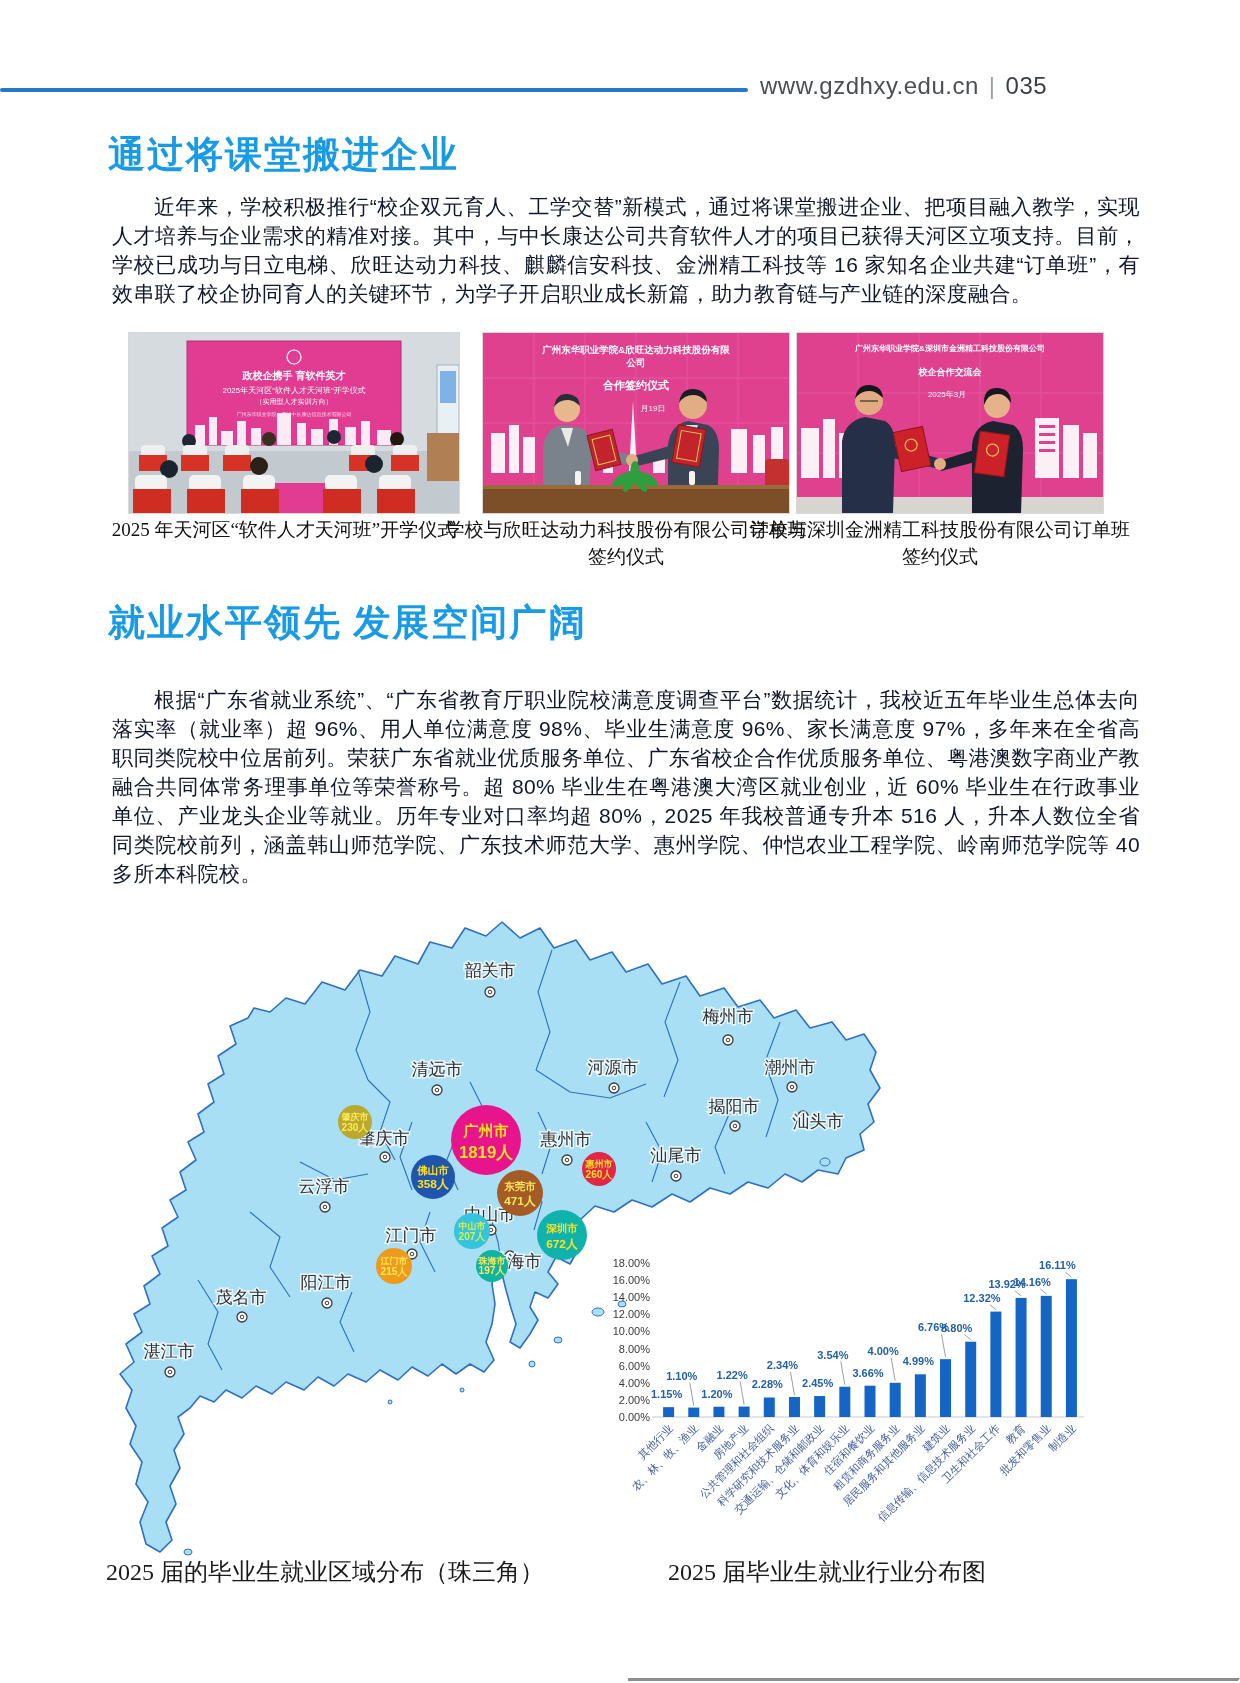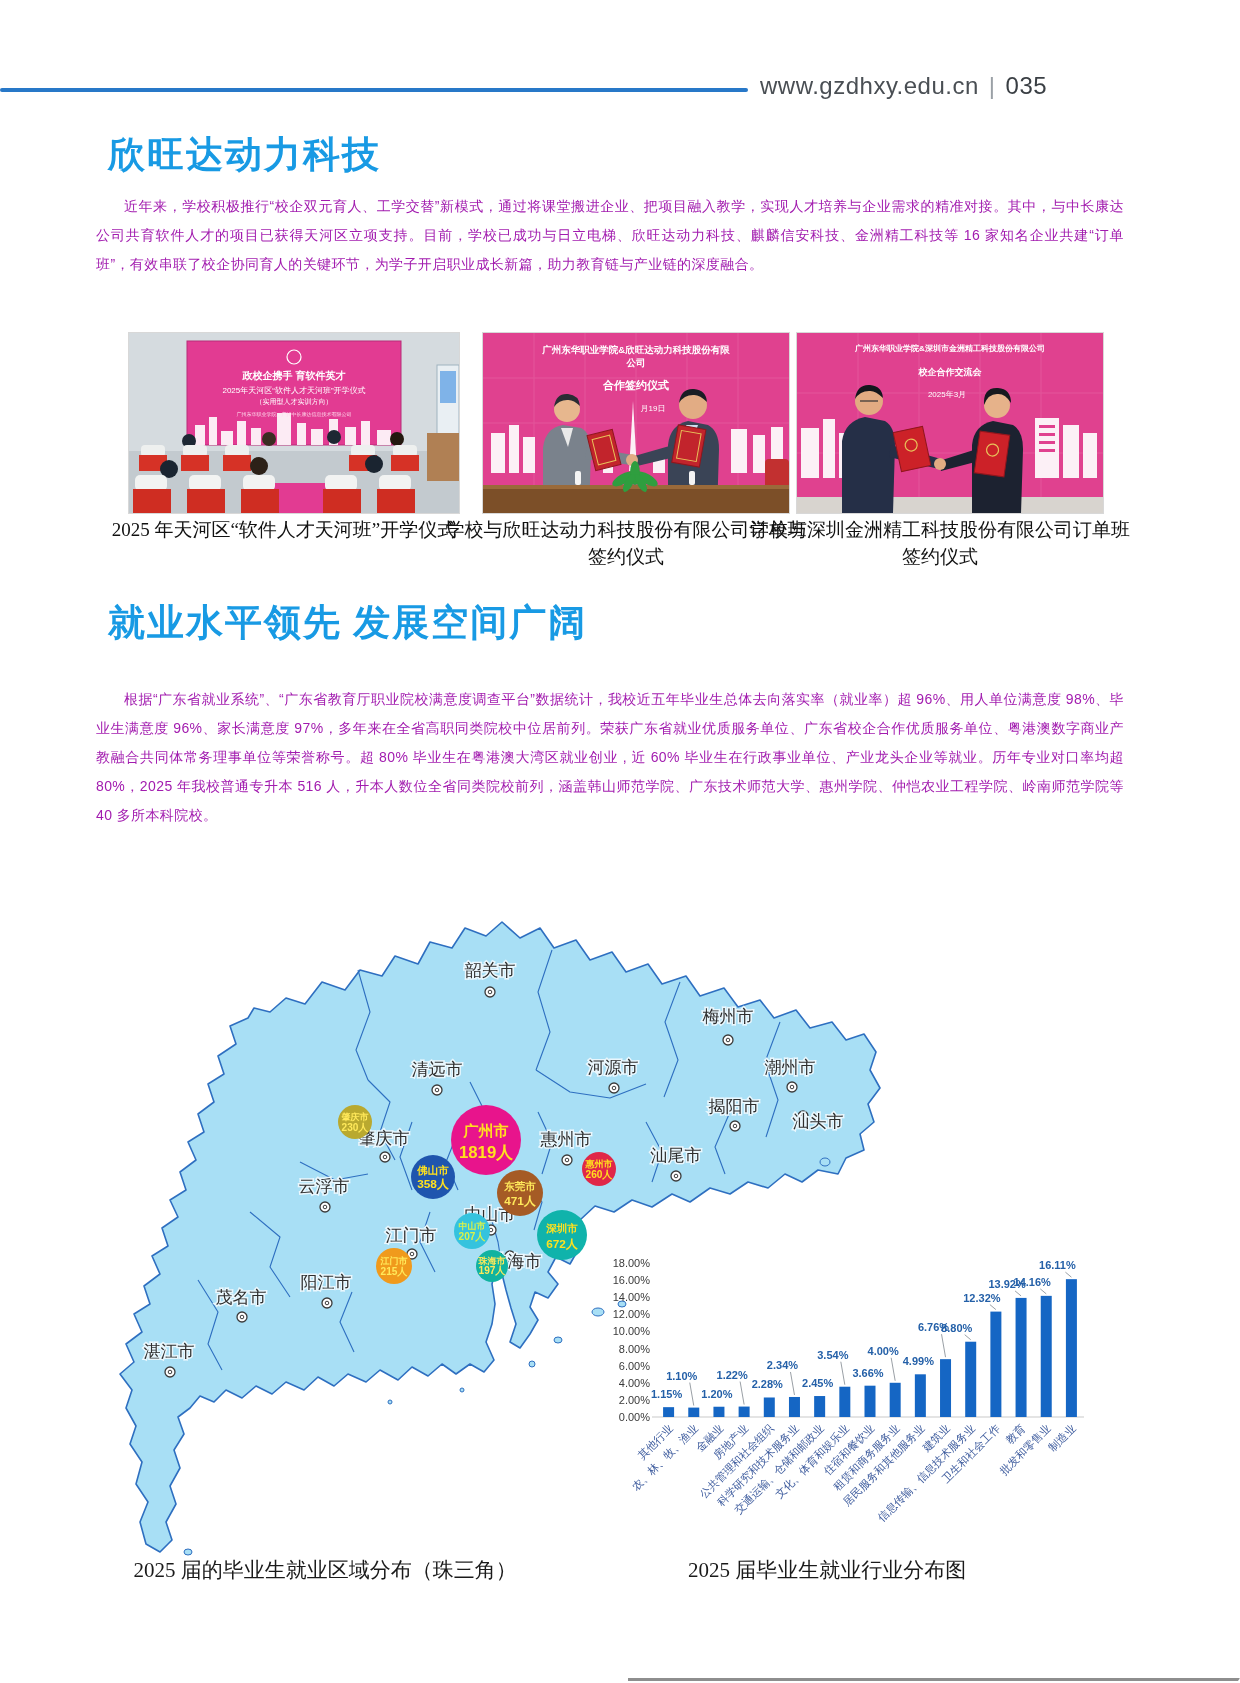--- a/index.html
+++ b/index.html
@@ -8,22 +8,22 @@
   
   .header-rule{position:absolute;left:0;top:88px;width:748px;height:4px;background:#2878C8;border-radius:2px;}
   .header-meta{position:absolute;left:760px;top:72px;width:420px;font-size:24px;color:#4a4f54;letter-spacing:.5px;}
   .header-sep{color:#9aa0a6;margin:0 10px;}
   .header-page{color:#3a3f44;}
   
   .sec-title{position:absolute;left:108px;margin:0;font-size:37px;font-weight:bold;color:#189AE4;letter-spacing:2px;}
   .t1{top:130px;}
   .t2{top:598px;font-family:Liberation Serif, serif;}
   
-  .body-text{position:absolute;left:96px;width:1028px;margin:0;font-size:14px;line-height:29px;
-             text-align:justify;text-indent:2em;color:#a21caf;letter-spacing:.4px;}
+  .body-text{position:absolute;left:112px;width:1028px;margin:0;font-size:21px;line-height:29px;
+             text-align:justify;text-indent:2em;color:#0f172a;letter-spacing:.4px;}
   .p1{top:192px;}
   .p2{top:660px;margin-top:25px;}
   
   .photo{position:absolute;top:332px;margin:0;padding-left:20px;}
   .photo svg{display:block;border:1px solid #d8d8d8;}
   .photo-1{left:108px;}
   .photo-2{left:462px;}
   .photo-3{left:776px;}
   figcaption{position:absolute;left:50%;transform:translateX(-50%);top:184px;width:400px;text-align:center;
              font-family:"Liberation Serif",serif;font-size:19px;line-height:27px;color:#111;white-space:nowrap;}
@@ -34,36 +34,36 @@
   .city-label{font-size:17px;fill:#2e2e2e;text-anchor:middle;paint-order:stroke;stroke:#eaf7fd;stroke-width:3px;}
   .city-marker-outer{fill:#ffffff;stroke:#3b3b3b;stroke-width:1.3;}
   .city-marker-inner{fill:none;stroke:#3b3b3b;stroke-width:1;}
   .bubble-text{text-anchor:middle;font-weight:bold;}
   .ytick{font-size:11px;fill:#3a3a3a;text-anchor:end;}
   .dlabel{font-size:11px;font-weight:bold;fill:#2460A8;text-anchor:middle;}
   .xlabel{font-size:11px;fill:#3E5C9E;}
   .axis-line{stroke:#c9c9c9;stroke-width:1;}
   .leader{stroke:#9aa0a6;stroke-width:1;}
   .fig-caption{position:absolute;top:1556px;text-align:center;font-family:"Liberation Serif",serif;
-               font-size:21px;color:#1a1a1a;}
+               font-size:24px;color:#1a1a1a;}
   .map-cap{left:90px;width:470px;}
   .chart-cap{left:612px;width:430px;}
   .footer-line{position:absolute;left:628px;top:1678px;width:612px;height:3px;background:#8e8e8e;}
 </style>
 </head>
 <body>
 
 <div class="page">
 
   <div class="header-rule"></div>
   <div class="header-meta">
     <span class="header-url">www.gzdhxy.edu.cn</span><span class="header-sep">|</span><span class="header-page">035</span>
   </div>
 
-  <h1 class="sec-title t1">欣旺达动力科技</h1>
+  <h1 class="sec-title t1">通过将课堂搬进企业</h1>
   <p class="body-text p1">近年来，学校积极推行“校企双元育人、工学交替”新模式，通过将课堂搬进企业、把项目融入教学，实现人才培养与企业需求的精准对接。其中，与中长康达公司共育软件人才的项目已获得天河区立项支持。目前，学校已成功与日立电梯、欣旺达动力科技、麒麟信安科技、金洲精工科技等 16 家知名企业共建“订单班”，有效串联了校企协同育人的关键环节，为学子开启职业成长新篇，助力教育链与产业链的深度融合。</p>
 
   <figure class="photo photo-1">
     <svg width="330" height="180" viewBox="0 0 330 180">
       <rect width="330" height="180" fill="#d5dbdf"></rect>
       <rect y="118" width="330" height="62" fill="#c3cacf"></rect>
       <g>
         <rect x="58" y="8" width="214" height="104" fill="#E23B92" stroke="#b82d78"></rect>
         <circle cx="165" cy="24" r="7" fill="none" stroke="#ffffff" stroke-width="1.2"></circle>
         <g fill="#ffffff" opacity="0.9">

